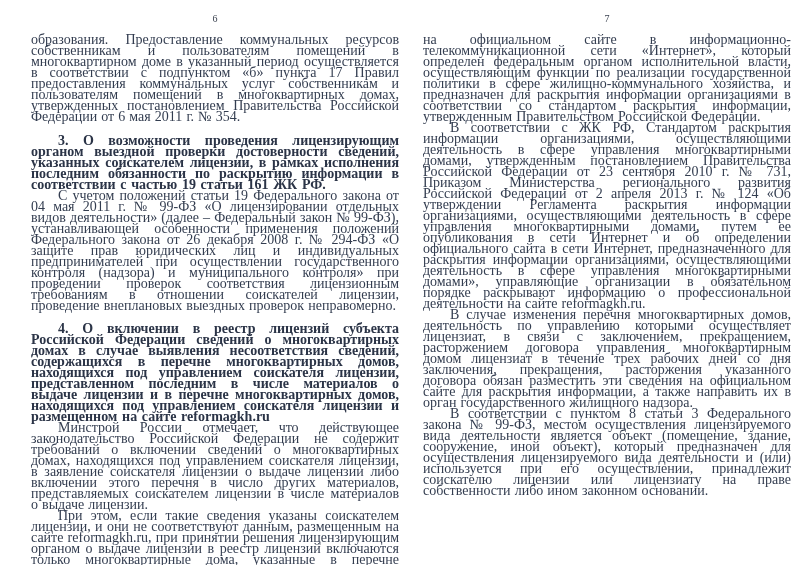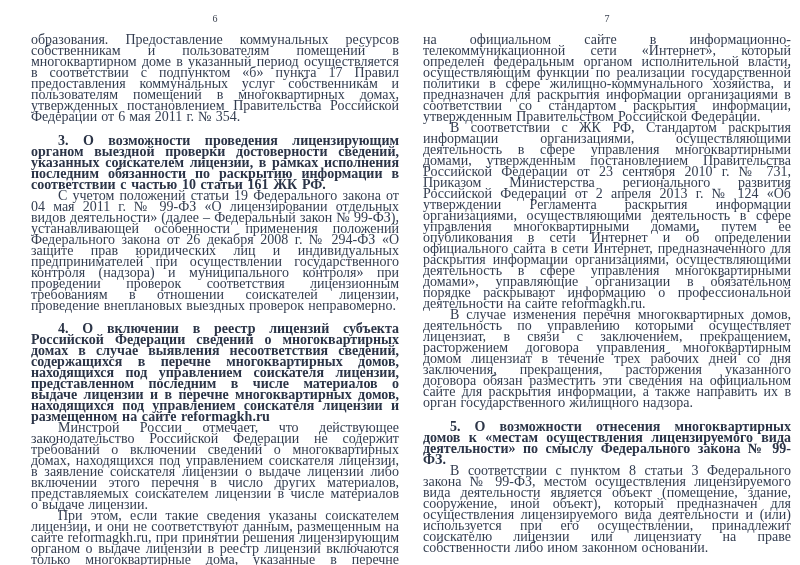--- a/index.html
+++ b/index.html
@@ -47,33 +47,32 @@
 </style>
 </head>
 <body>
 
 <div class="spread">
 
   <div class="page left">
     <div class="page-number">6</div>
     <div class="page-body">
         <p class="continuation">образования. Предоставление коммунальных ресурсов собственникам и пользователям помещений в многоквартирном доме в указанный период осуществляется в соответствии с подпунктом «б» пункта 17 Правил предоставления коммунальных услуг собственникам и пользователям помещений в многоквартирных домах, утвержденных постановлением Правительства Российской Федерации от 6 мая 2011 г. № 354.</p>
-        <p class="heading">3. О возможности проведения лицензирующим органом выездной проверки достоверности сведений, указанных соискателем лицензии, в рамках исполнения последним обязанности по раскрытию информации в соответствии с частью 10 статьи 161 ЖК РФ.</p>
+        <p class="heading">3. О возможности проведения лицензирующим органом выездной проверки достоверности сведений, указанных соискателем лицензии, в рамках исполнения последним обязанности по раскрытию информации в соответствии с частью 19 статьи 161 ЖК РФ.</p>
         <p class="body">С учетом положений статьи 19 Федерального закона от 04 мая 2011 г. № 99-ФЗ «О лицензировании отдельных видов деятельности» (далее – Федеральный закон № 99-ФЗ), устанавливающей особенности применения положений Федерального закона от 26 декабря 2008 г. № 294-ФЗ «О защите прав юридических лиц и индивидуальных предпринимателей при осуществлении государственного контроля (надзора) и муниципального контроля» при проведении проверок соответствия лицензионным требованиям в отношении соискателей лицензии, проведение внеплановых выездных проверок неправомерно.</p>
         <p class="heading">4. О включении в реестр лицензий субъекта Российской Федерации сведений о многоквартирных домах в случае выявления несоответствия сведений, содержащихся в перечне многоквартирных домов, находящихся под управлением соискателя лицензии, представленном последним в числе материалов о выдаче лицензии и в перечне многоквартирных домов, находящихся под управлением соискателя лицензии и размещенном на сайте reformagkh.ru</p>
         <p class="body">Минстрой России отмечает, что действующее законодательство Российской Федерации не содержит требований о включении сведений о многоквартирных домах, находящихся под управлением соискателя лицензии, в заявление соискателя лицензии о выдаче лицензии либо включении этого перечня в число других материалов, представляемых соискателем лицензии в числе материалов о выдаче лицензии.</p>
         <p class="body">При этом, если такие сведения указаны соискателем лицензии, и они не соответствуют данным, размещенным на сайте reformagkh.ru, при принятии решения лицензирующим органом о выдаче лицензии в реестр лицензий включаются только многоквартирные дома, указанные в перечне многоквартирных домов, находящихся под управлением соискателя лицензии и размещенном на сайте reformagkh.ru.</p>
         <p class="body">Сведения о многоквартирных домах, деятельность по управлению которыми осуществляет лицензиат, подлежат размещению лицензиатом</p>
       </div>
   </div>
 
   <div class="page right">
     <div class="page-number">7</div>
     <div class="page-body">
         <p class="continuation">на официальном сайте в информационно-телекоммуникационной сети «Интернет», который определен федеральным органом исполнительной власти, осуществляющим функции по реализации государственной политики в сфере жилищно-коммунального хозяйства, и предназначен для раскрытия информации организациями в соответствии со стандартом раскрытия информации, утвержденным Правительством Российской Федерации.</p>
         <p class="body">В соответствии с ЖК РФ, Стандартом раскрытия информации организациями, осуществляющими деятельность в сфере управления многоквартирными домами, утвержденным постановлением Правительства Российской Федерации от 23 сентября 2010 г. № 731, Приказом Министерства регионального развития Российской Федерации от 2 апреля 2013 г. № 124 «Об утверждении Регламента раскрытия информации организациями, осуществляющими деятельность в сфере управления многоквартирными домами, путем ее опубликования в сети Интернет и об определении официального сайта в сети Интернет, предназначенного для раскрытия информации организациями, осуществляющими деятельность в сфере управления многоквартирными домами», управляющие организации в обязательном порядке раскрывают информацию о профессиональной деятельности на сайте reformagkh.ru.</p>
         <p class="body">В случае изменения перечня многоквартирных домов, деятельность по управлению которыми осуществляет лицензиат, в связи с заключением, прекращением, расторжением договора управления многоквартирным домом лицензиат в течение трех рабочих дней со дня заключения, прекращения, расторжения указанного договора обязан разместить эти сведения на официальном сайте для раскрытия информации, а также направить их в орган государственного жилищного надзора.</p>
-        <p class="heading">5. О возможности отнесения многоквартирных домов к «местам осуществления лицензируемого вида деятельности» по смыслу Федерального закона № 99-ФЗ.</p>
         <p class="body">В соответствии с пунктом 8 статьи 3 Федерального закона № 99-ФЗ, местом осуществления лицензируемого вида деятельности является объект (помещение, здание, сооружение, иной объект), который предназначен для осуществления лицензируемого вида деятельности и (или) используется при его осуществлении, принадлежит соискателю лицензии или лицензиату на праве собственности либо ином законном основании.</p>
       </div>
   </div>
 
 </div>
 
 </body></html>

